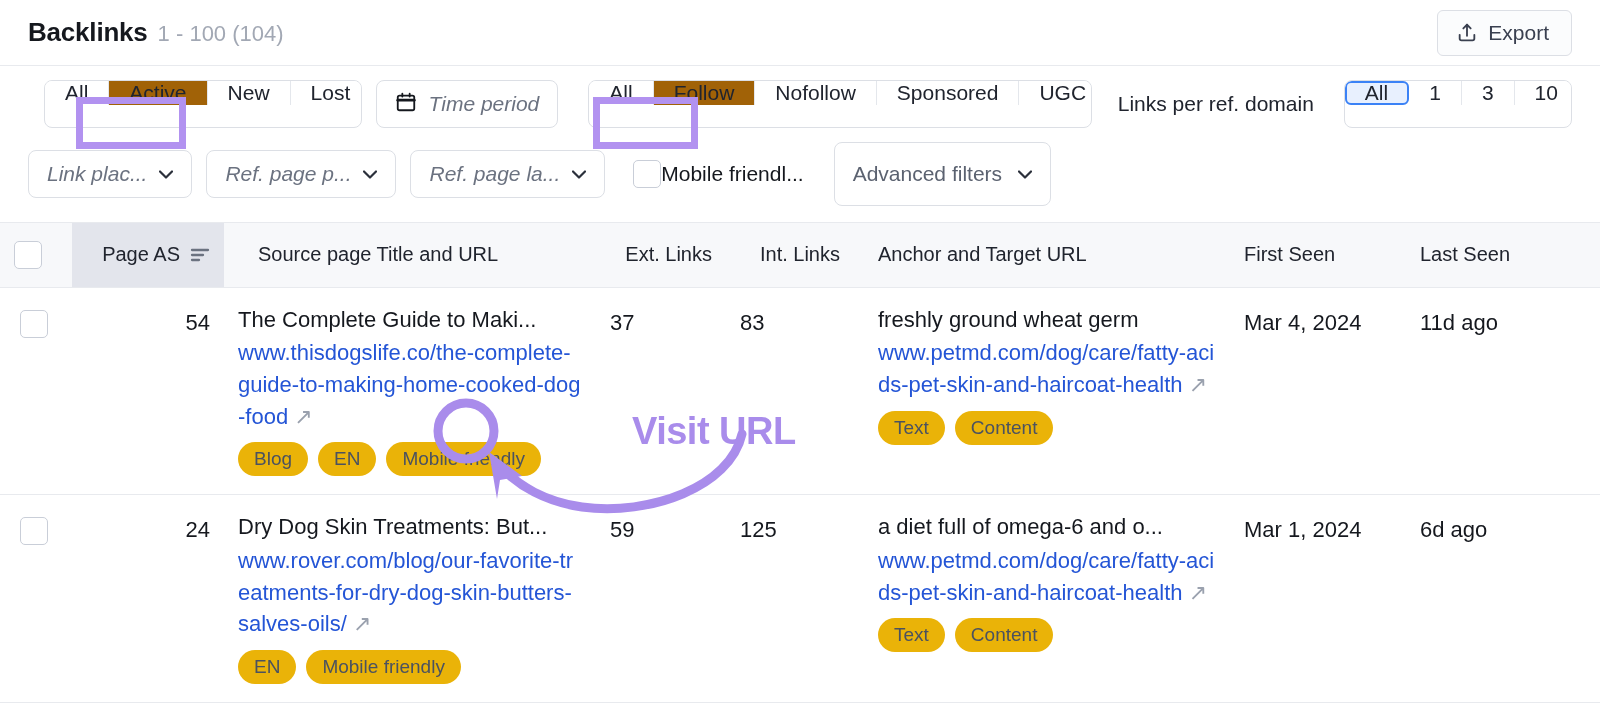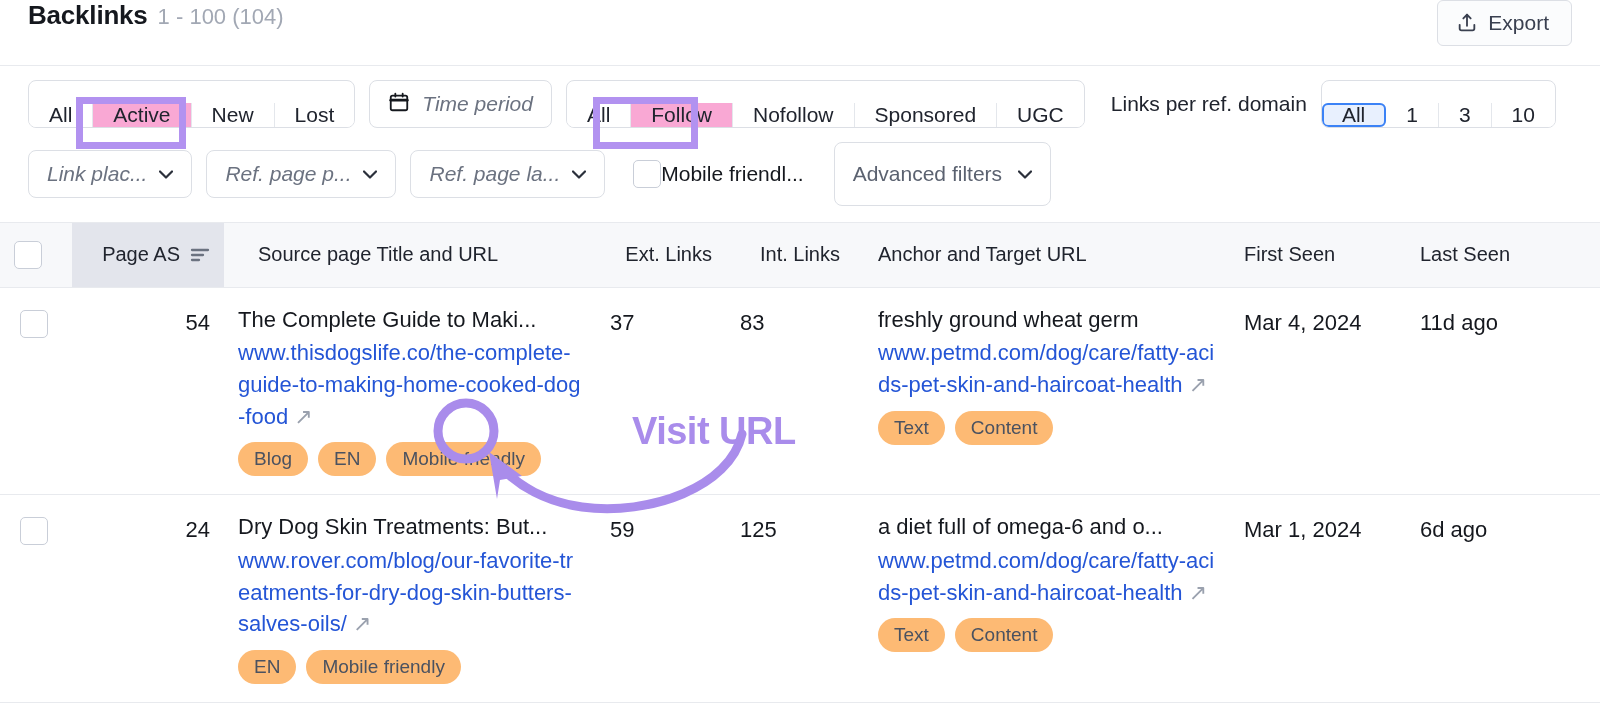--- a/index.html
+++ b/index.html
@@ -10,21 +10,21 @@
     width: 1600px; height: 722px;
     font-family: "Liberation Sans", sans-serif;
     color: #1d1f26;
     overflow: hidden;
     position: relative;
   }
 
   
   .header {
     height: 66px;
-    display: flex; align-items: flex-start;
+    display: flex; align-items: center;
     padding: 0 28px;
     border-bottom: 1px solid #e8eaee;
     box-sizing: border-box;
   }
   .title-wrap { display: flex; align-items: baseline; gap: 10px; }
   .title { font-size: 26px; font-weight: bold; color: #15181e; letter-spacing: -0.2px; }
   .title-count { font-size: 22px; color: #a2a8b4; }
   .spacer { flex: 1; }
   .export-btn {
     display: inline-flex; align-items: center; gap: 10px;
@@ -38,32 +38,32 @@
   
   .filters {
     padding: 14px 28px 16px 28px;
     border-bottom: 1px solid #e8eaee;
     box-sizing: border-box;
   }
   .frow { display: flex; align-items: center; gap: 14px; }
   .frow + .frow { margin-top: 14px; }
 
   .seg {
-    display: inline-flex; align-items: flex-end;
+    display: inline-flex; align-items: flex-start;
     border: 1px solid #dcdfe5; border-radius: 8px;
-    background: #fff; overflow: hidden; height: 46px;
+    background: #fff; overflow: hidden; height: 46px; margin-left: 16px;
   }
   .seg-item {
     display: inline-flex; align-items: center; justify-content: center;
     padding: 0 20px; font-size: 21px; color: #20242e;
     cursor: pointer; background: #fff;
     border-right: 1px solid #e4e7ec; white-space: nowrap;
   }
   .seg-item:last-child { border-right: none; }
-  .seg-item.sel { background: #f9a8d4; }
+  .seg-item.sel { background: #a16207; }
 
   .seg.blue { border: 1px solid #dcdfe5; }
   .seg.blue .seg-item.sel {
     background: #e8f0fe; outline: 2px solid #3b82f6; outline-offset: -2px;
     border-radius: 6px; position: relative; z-index: 2;
   }
 
   .chip {
     display: inline-flex; align-items: center; gap: 12px;
     height: 46px; padding: 0 18px;
@@ -141,21 +141,21 @@
 
   .cell-title { font-size: 22px; color: #15181e; line-height: 1.42; }
   .cell-url {
     font-size: 22px; color: #2455d6; line-height: 1.45;
     margin-top: 2px; word-break: break-all; cursor: pointer;
   }
   .cell-url .ext { color: #9aa1ae; white-space: nowrap; }
   .tags { margin-top: 10px; display: flex; flex-wrap: wrap; gap: 10px; }
   .tag {
     display: inline-flex; align-items: center; height: 34px; padding: 0 16px;
-    border-radius: 17px; background: #fdba74; color: #4b5260; font-size: 19px;
+    border-radius: 17px; background: #eab308; color: #4b5260; font-size: 19px;
   }
 
   
   .anno { position: absolute; left: 0; top: 0; width: 1600px; height: 722px; pointer-events: none; }
   .anno-box { position: absolute; border: 7px solid #b292f0; box-sizing: border-box; }
   .anno-label {
     position: absolute; font-size: 38px; font-weight: bold;
     color: #a98ceb; letter-spacing: -0.5px; white-space: nowrap;
   }
 </style>

